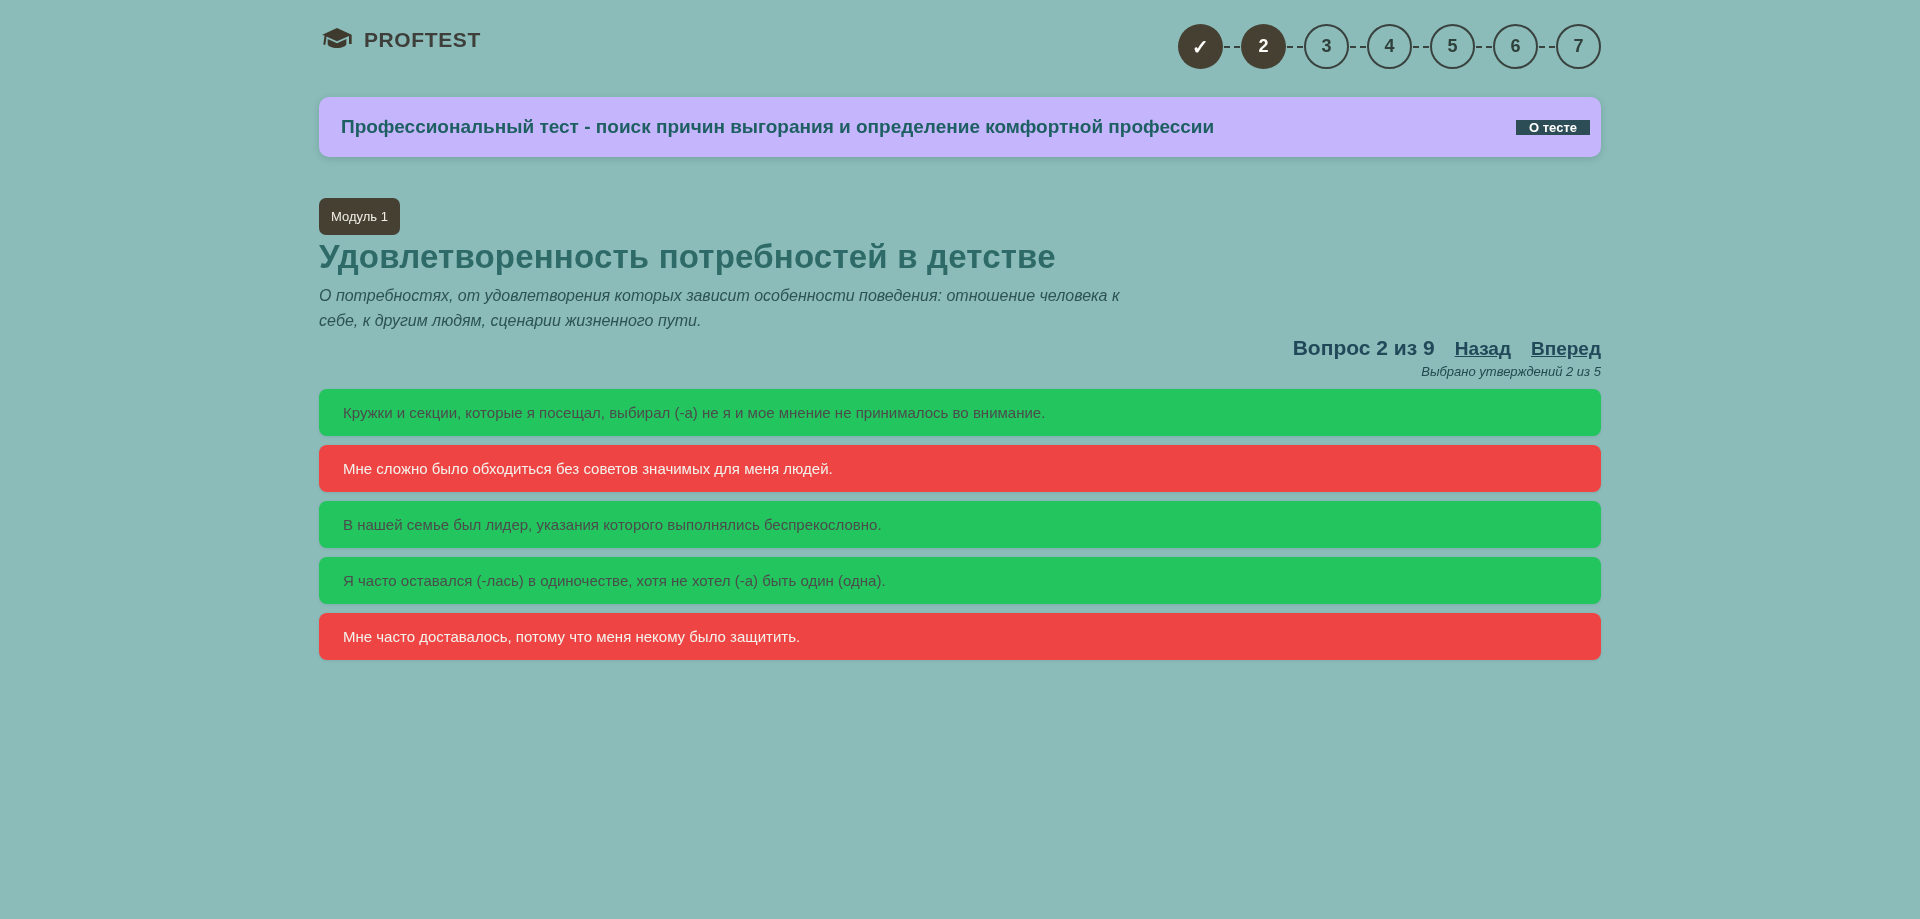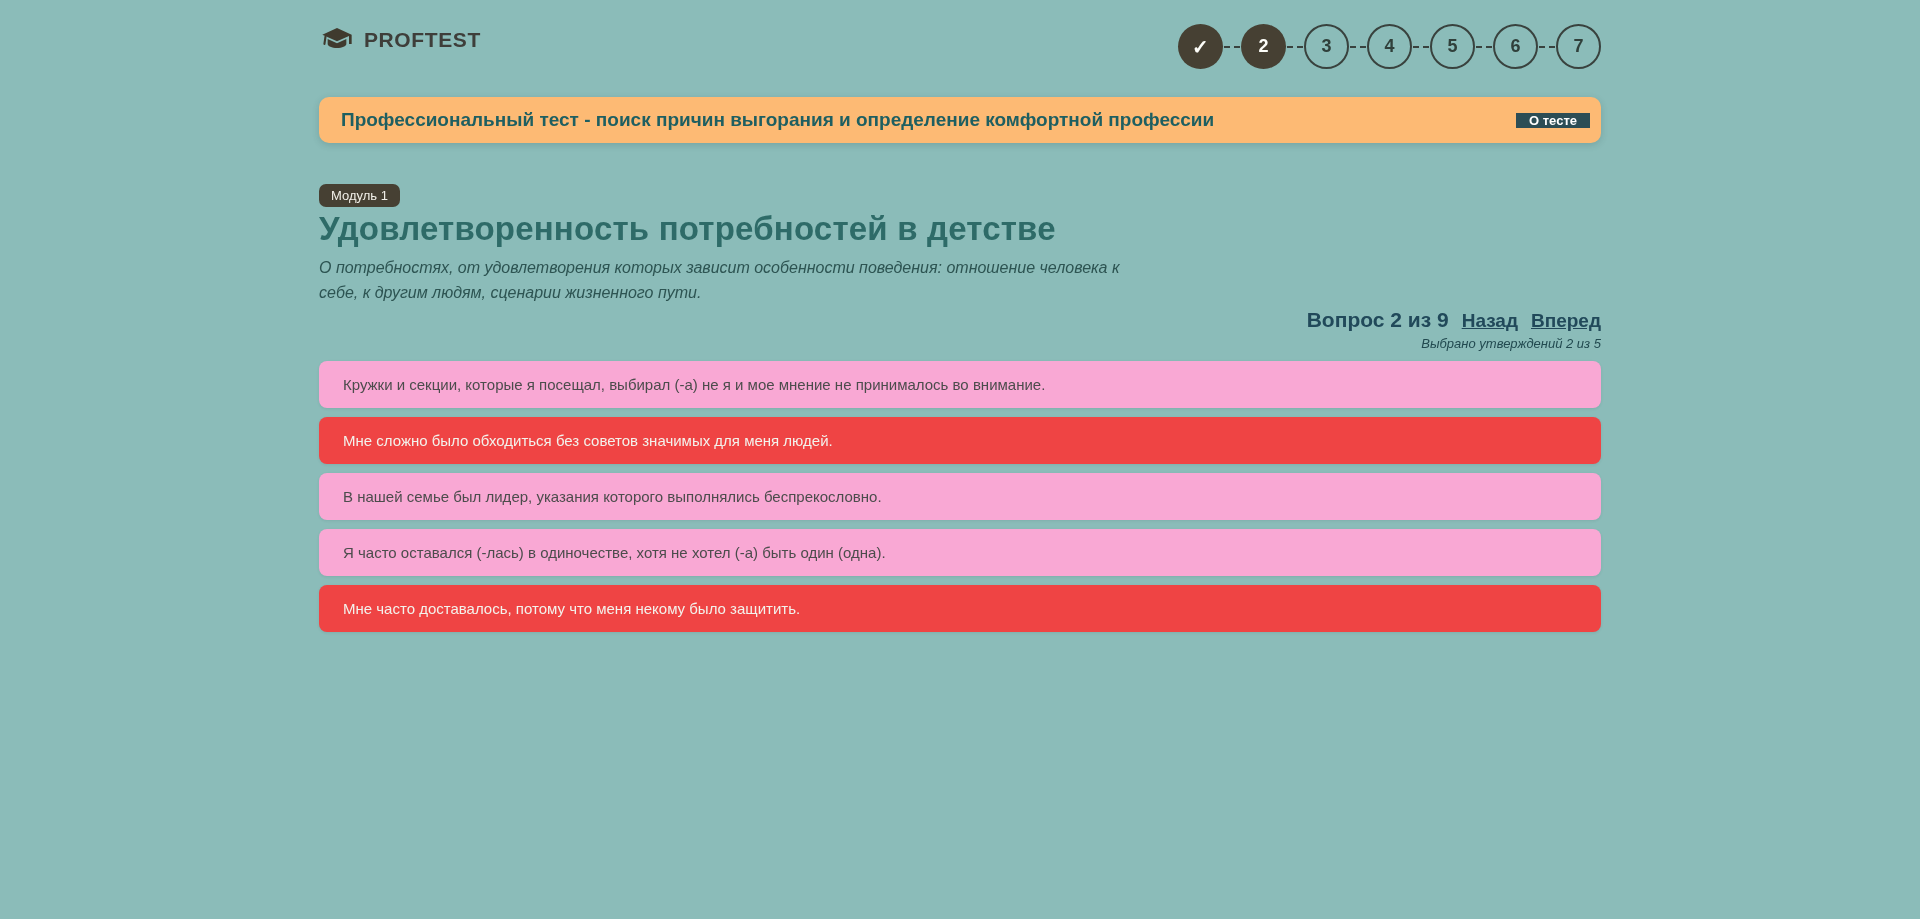--- a/index.html
+++ b/index.html
@@ -23,54 +23,54 @@
     display:flex; align-items:center; justify-content:center;
     font-size:18px; font-weight:700; flex:none; cursor:pointer;
   }
   .step.done, .step.active { background:#464033; color:#fdfdf9; }
   .step.done { font-size:20px; }
   .step.upcoming { border:2px solid #39423e; color:#30403b; background:transparent; }
   .connector { width:16px; border-top:2px dashed #39423e; margin:0 1px; flex:none; }
 
   
   .banner {
-    margin-top:27px; height:46px; background:#fdba74; border-radius:10px;
+    margin-top:27px; height:60px; background:#c4b5fd; border-radius:10px;
     display:flex; align-items:center; padding:0 11px 0 22px;
     box-shadow:0 2px 7px rgba(30,60,60,0.18);
   }
   .banner-title { flex:1; color:#1e5f61; font-size:19px; font-weight:700; }
   .about-btn {
     background:#2c4d55; color:#ffffff; font-size:13px; font-weight:700;
     font-family:"Liberation Sans", sans-serif;
     padding:0 13px; border-radius:0; border:none; cursor:pointer;
   }
 
   
   main { margin-top:41px; }
   .badge {
     display:inline-block; background:#464033; color:#f1efe8;
-    font-size:13px; padding:4px 12px; border-radius:7px;
+    font-size:13px; padding:11px 12px; border-radius:7px;
   }
   h1 { color:#2e6b68; font-size:33px; font-weight:700; margin-top:3px; letter-spacing:0.2px; }
   .subtitle {
     margin-top:8px; width:810px; color:#2d5452; font-size:16px;
     font-style:italic; line-height:1.55;
   }
 
   
   .qnav { margin-top:2px; }
-  .qnav-row { display:flex; justify-content:flex-end; align-items:baseline; gap:13px; }
+  .qnav-row { display:flex; justify-content:flex-end; align-items:baseline; gap:20px; }
   .q-counter { color:#21495a; font-size:21px; font-weight:700; }
   .q-link { color:#21495a; font-size:19px; font-weight:600; text-decoration:underline; cursor:pointer; }
   .q-selected { margin-top:4px; text-align:right; color:#224a50; font-size:13px; font-style:italic; }
 
   
   .statements { margin-top:10px; }
   .statement {
-    height:47px; background:#f9a8d4; border-radius:8px;
+    height:47px; background:#22c55e; border-radius:8px;
     display:flex; align-items:center; padding:0 24px; margin-bottom:9px;
     font-size:15px; color:#4c4c4c; cursor:pointer;
     box-shadow:0 1px 3px rgba(30,60,60,0.10);
   }
   .statement.selected { background:#ef4444; color:#f3f2ec; }
 </style>
 </head>
 <body>
 
 <div class="container">

